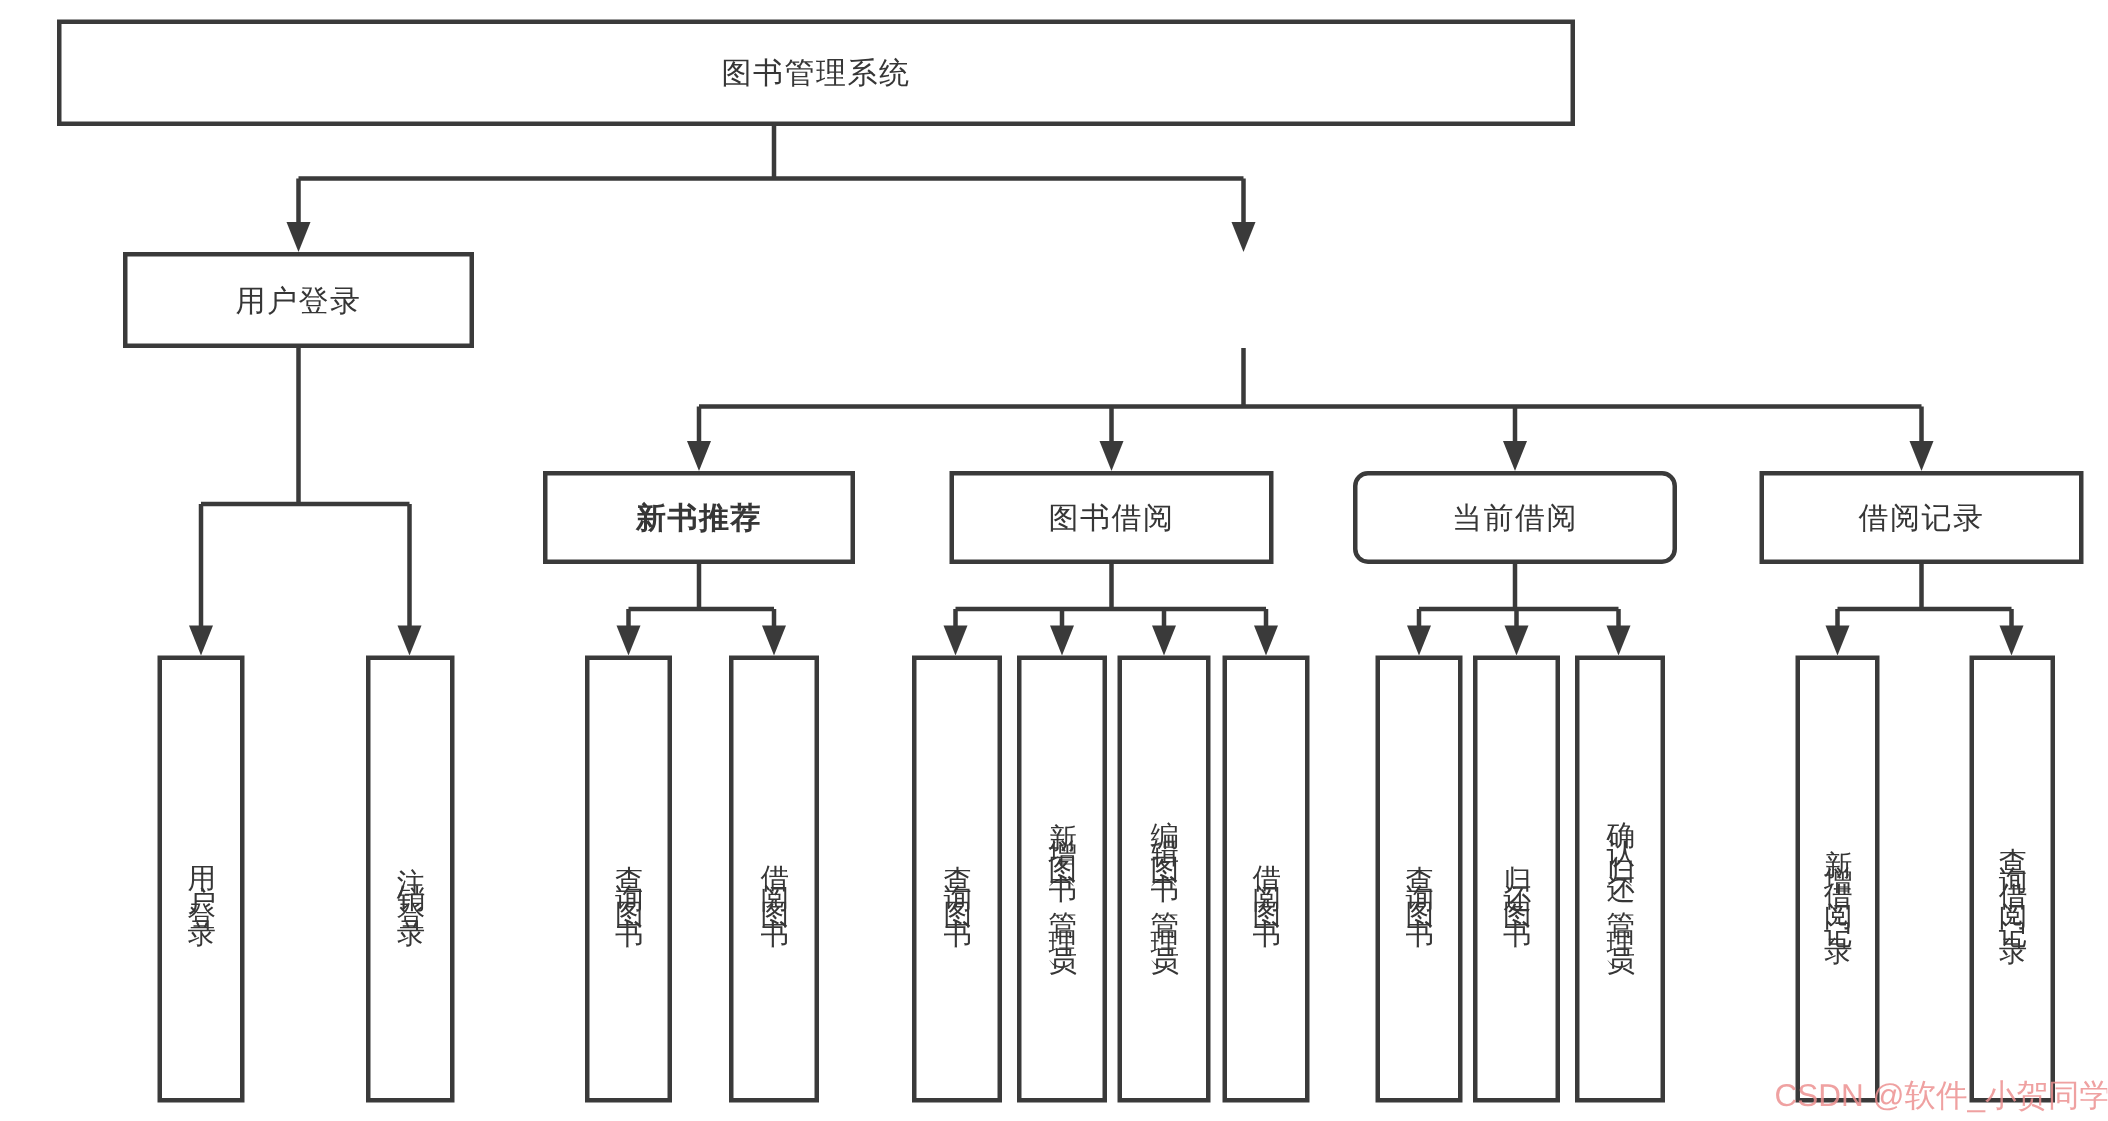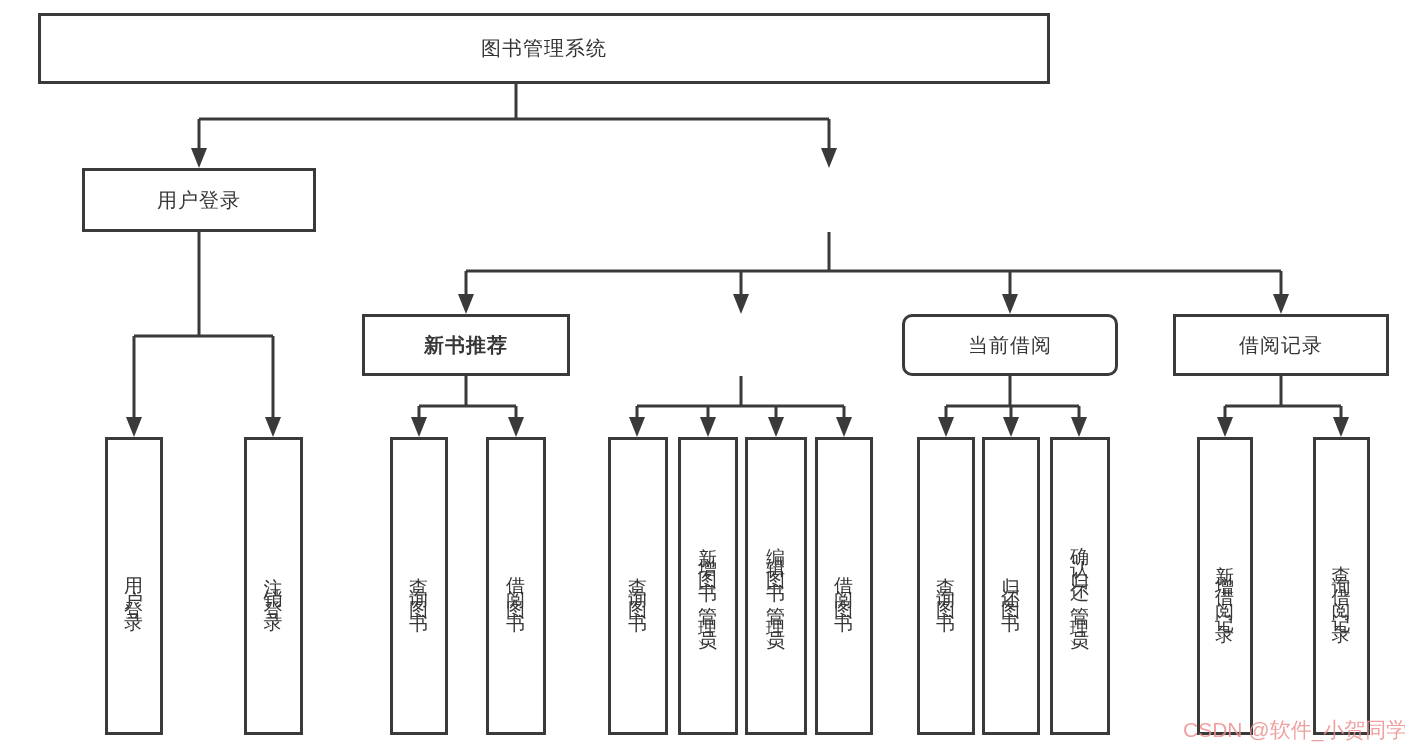--- a/index.html
+++ b/index.html
@@ -131,20 +131,23 @@
     <span>图书管理系统</span>
   </div>
 
   <div class="box hbox" id="n2-user">
     <span>用户登录</span>
   </div>
 
   <div class="box hbox" id="n3-newrec">
     <span>新书推荐</span>
   </div>
+  <div class="box hbox" id="n3-borrow">
+    <span>图书借阅</span>
+  </div>
   <div class="box hbox" id="n3-current">
     <span>当前借阅</span>
   </div>
   <div class="box hbox" id="n3-records">
     <span>借阅记录</span>
   </div>
 
   <div class="box vbox" id="leaf-0">
     <span class="vlabel">用户登录</span>
   </div>

